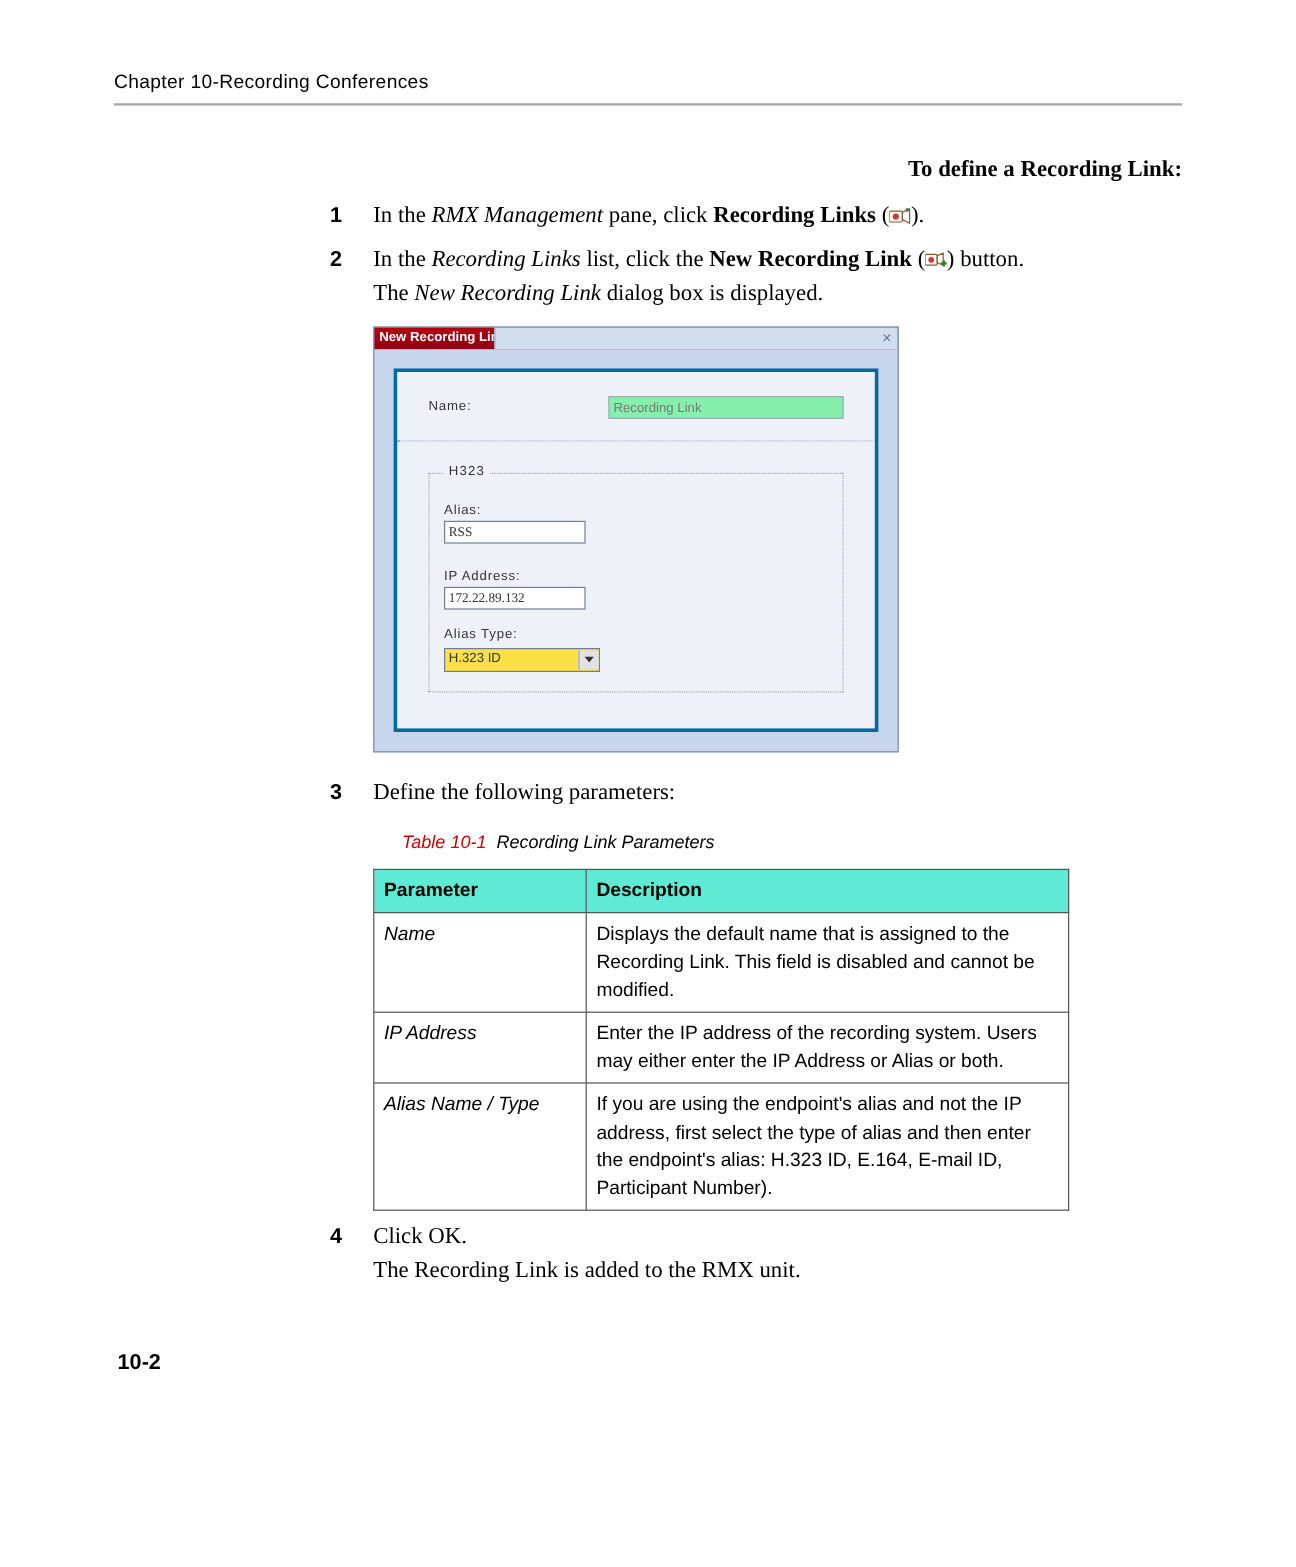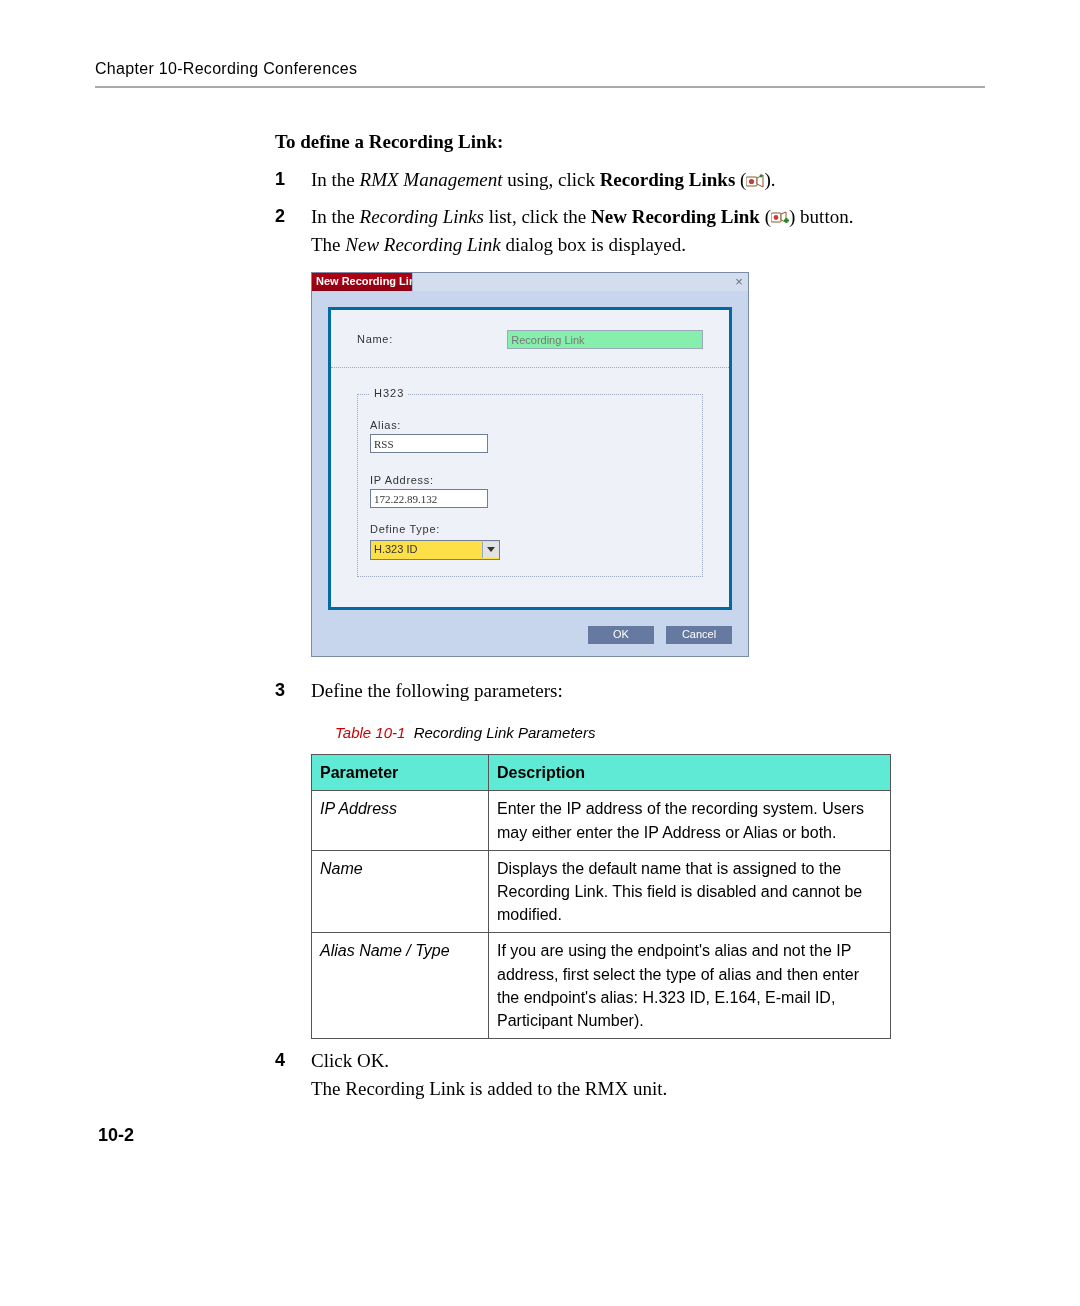--- a/index.html
+++ b/index.html
@@ -29,20 +29,21 @@
   .content {
     margin-left: 180px;
     margin-top: 40px;
     font-size: 19px;
     line-height: 1.45;
   }
   .heading {
     font-family: "Palatino Linotype", Georgia, serif;
     font-weight: bold;
     font-size: 19px;
+    text-align: right;
   }
   .step {
     display: flex;
     margin-top: 10px;
   }
   .step .num {
     width: 36px;
     flex: 0 0 36px;
     font-family: Arial, sans-serif;
     font-weight: bold;
@@ -200,21 +201,21 @@
   <div class="chapter-header">Chapter 10-Recording Conferences</div>
   <hr class="hr-rule">
 
   <div class="content">
 
     <div class="heading">To define a Recording Link:</div>
 
     <div class="step">
       <div class="num">1</div>
       <div class="body">
-        <span>In the </span><em>RMX Management</em><span> using, click </span><span class="bold">Recording Links</span><span> (</span><span class="inline-icon">
+        <span>In the </span><em>RMX Management</em><span> pane, click </span><span class="bold">Recording Links</span><span> (</span><span class="inline-icon">
             <svg viewBox="0 0 18 14">
               <rect x="0" y="3" width="11" height="9" rx="1" fill="#fff" stroke="#8a5a2a"></rect>
               <circle cx="5.5" cy="7.5" r="2.6" fill="#c93a3a"></circle>
               <path d="M11 4 L17 1 L17 13 L11 10 Z" fill="#fff" stroke="#8a5a2a"></path>
               <circle cx="15" cy="2" r="1.4" fill="#3a7a3a"></circle>
               <path d="M15 0.5 L16 3" stroke="#3a7a3a" stroke-width="1"></path>
             </svg>
           </span><span>).</span>
       </div>
     </div>
@@ -247,35 +248,31 @@
               <div class="label">Name:</div>
               <input type="text" class="name-field" disabled="" value="Recording Link" style="">
             </div>
             <div class="hrule"></div>
             <fieldset>
               <legend>H323</legend>
               <div class="flabel">Alias:</div>
               <input type="text" class="small" value="RSS" style="">
               <div class="flabel" style="margin-top:20px;">IP Address:</div>
               <input type="text" class="small" value="172.22.89.132" style="">
-              <div class="flabel" style="margin-top:14px;">Define Type:</div>
+              <div class="flabel" style="margin-top:14px;">Alias Type:</div>
               <div class="select">
                 <span>H.323 ID</span>
                 <div class="cbtn">
                     <svg viewBox="0 0 8 5">
                       <path d="M0 0 L8 0 L4 5 Z" fill="#333"></path>
                     </svg>
                   </div>
               </div>
             </fieldset>
           </div>
-          <div class="btnbar">
-            <div class="btn">OK</div>
-            <div class="btn">Cancel</div>
-          </div>
         </div>
       </div>
     </div>
 
     <div class="step">
       <div class="num">3</div>
       <div class="body">
         <span>Define the following parameters:</span>
 
         <div class="tbl-caption">
@@ -284,26 +281,26 @@
 
         <table class="params">
           <thead>
             <tr>
               <th>Parameter</th>
               <th>Description</th>
             </tr>
           </thead>
           <tbody>
             <tr>
+              <td class="param">Name</td>
+              <td>Displays the default name that is assigned to the Recording Link. This field is disabled and cannot be modified.</td>
+            </tr>
+            <tr>
               <td class="param">IP Address</td>
               <td>Enter the IP address of the recording system. Users may either enter the IP Address or Alias or both.</td>
-            </tr>
-            <tr>
-              <td class="param">Name</td>
-              <td>Displays the default name that is assigned to the Recording Link. This field is disabled and cannot be modified.</td>
             </tr>
             <tr>
               <td class="param">Alias Name / Type</td>
               <td>If you are using the endpoint's alias and not the IP address, first select the type of alias and then enter the endpoint's alias: H.323 ID, E.164, E-mail ID, Participant Number).</td>
             </tr>
           </tbody>
         </table>
       </div>
     </div>
 

